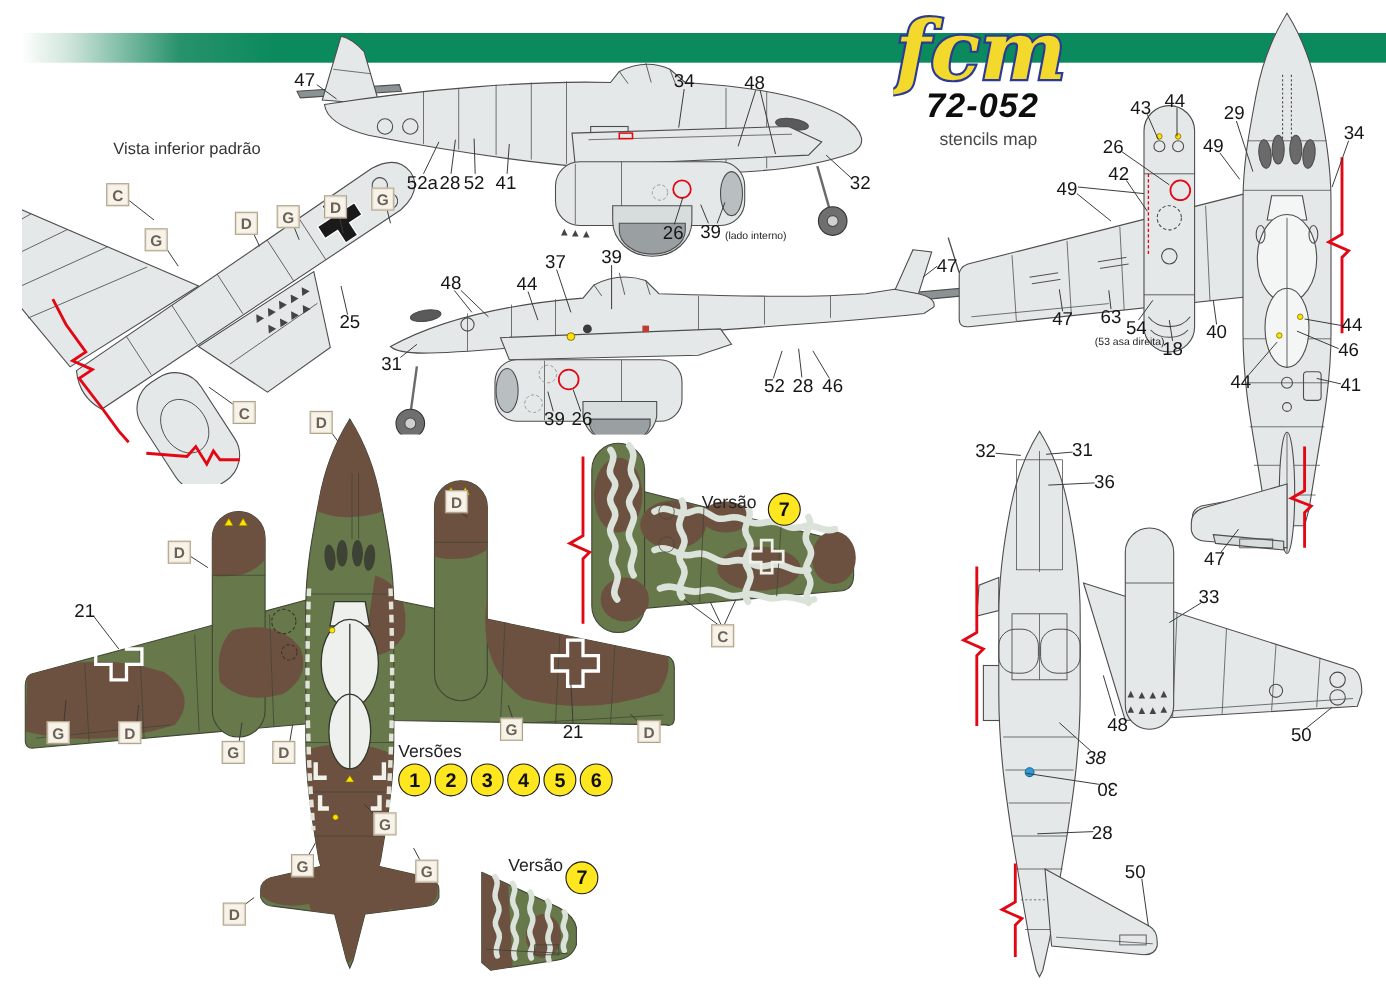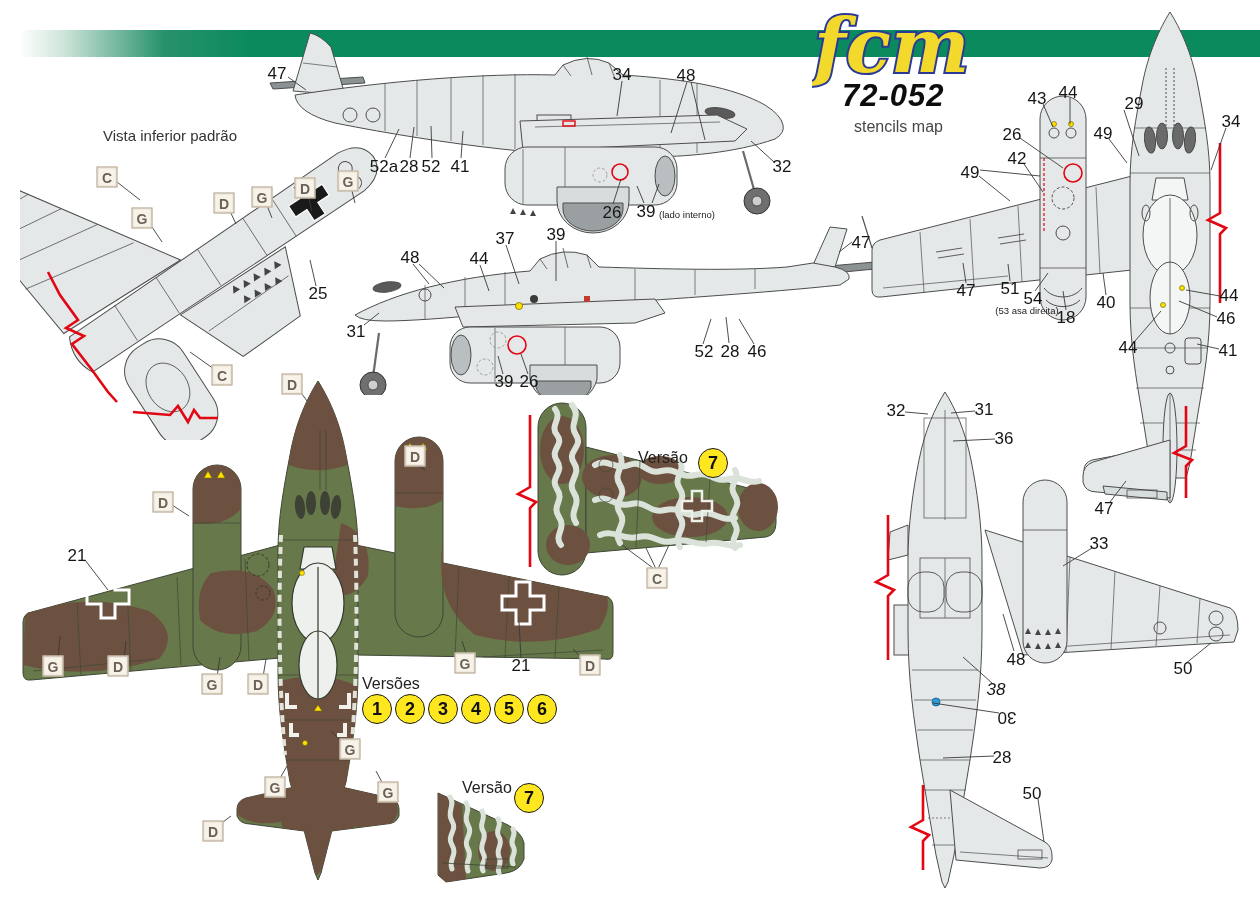--- a/index.html
+++ b/index.html
@@ -599,28 +599,28 @@
         <span class="co" style="left: 356px; top: 331px;">31</span>
         <span class="co" style="left: 704px; top: 351px;">52</span>
         <span class="co" style="left: 730px; top: 351px;">28</span>
         <span class="co" style="left: 757px; top: 351px;">46</span>
         <span class="co" style="left: 504px; top: 381px;">39</span>
         <span class="co" style="left: 529px; top: 381px;">26</span>
       </div>
     <div>
         <span class="co" style="left: 1037px; top: 98px;">43</span>
         <span class="co" style="left: 1068px; top: 92px;">44</span>
-        <span class="co" style="left: 1122px; top: 103px; margin-left: 12px;">29</span>
+        <span class="co" style="left: 1122px; top: 103px;">29</span>
         <span class="co" style="left: 1012px; top: 134px;">26</span>
         <span class="co" style="left: 1017px; top: 158px;">42</span>
         <span class="co" style="left: 1103px; top: 133px;">49</span>
         <span class="co" style="left: 970px; top: 172px;">49</span>
         <span class="co" style="left: 1231px; top: 121px;">34</span>
         <span class="co" style="left: 966px; top: 290px;">47</span>
-        <span class="co" style="left: 1010px; top: 288px;">51</span>
+        <span class="co" style="left: 1010px; top: 288px;">63</span>
         <span class="co" style="left: 1033px; top: 298px;">54</span>
         <span class="co co-note" style="left: 1027px; top: 311px;">(53 asa direita)</span>
         <span class="co" style="left: 1066px; top: 317px;">18</span>
         <span class="co" style="left: 1106px; top: 302px;">40</span>
         <span class="co" style="left: 1229px; top: 295px;">44</span>
         <span class="co" style="left: 1226px; top: 318px;">46</span>
         <span class="co" style="left: 1128px; top: 347px;">44</span>
         <span class="co" style="left: 1228px; top: 350px;">41</span>
         <span class="co" style="left: 1104px; top: 508px;">47</span>
       </div>

